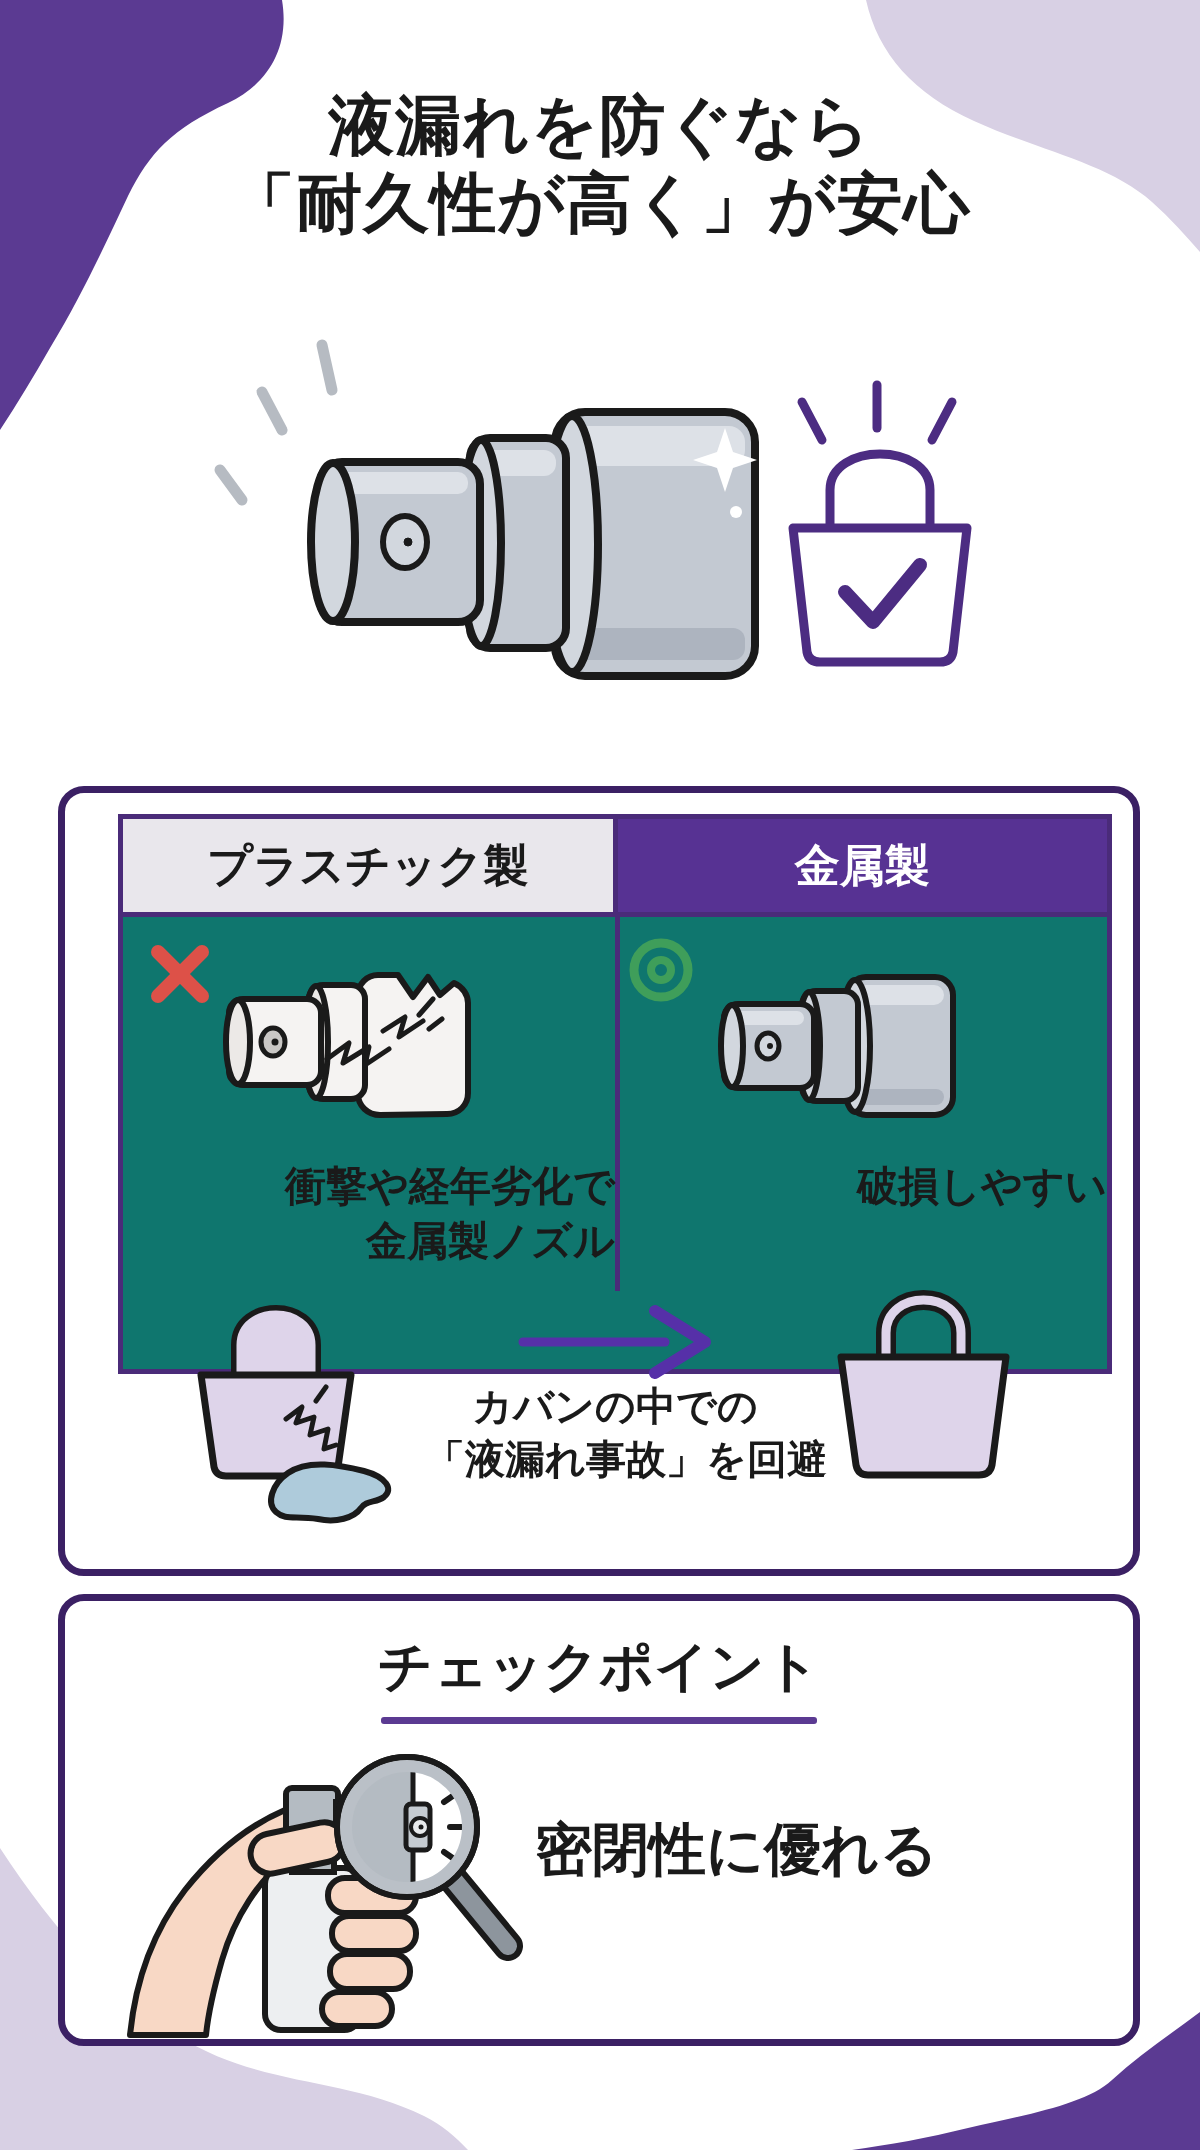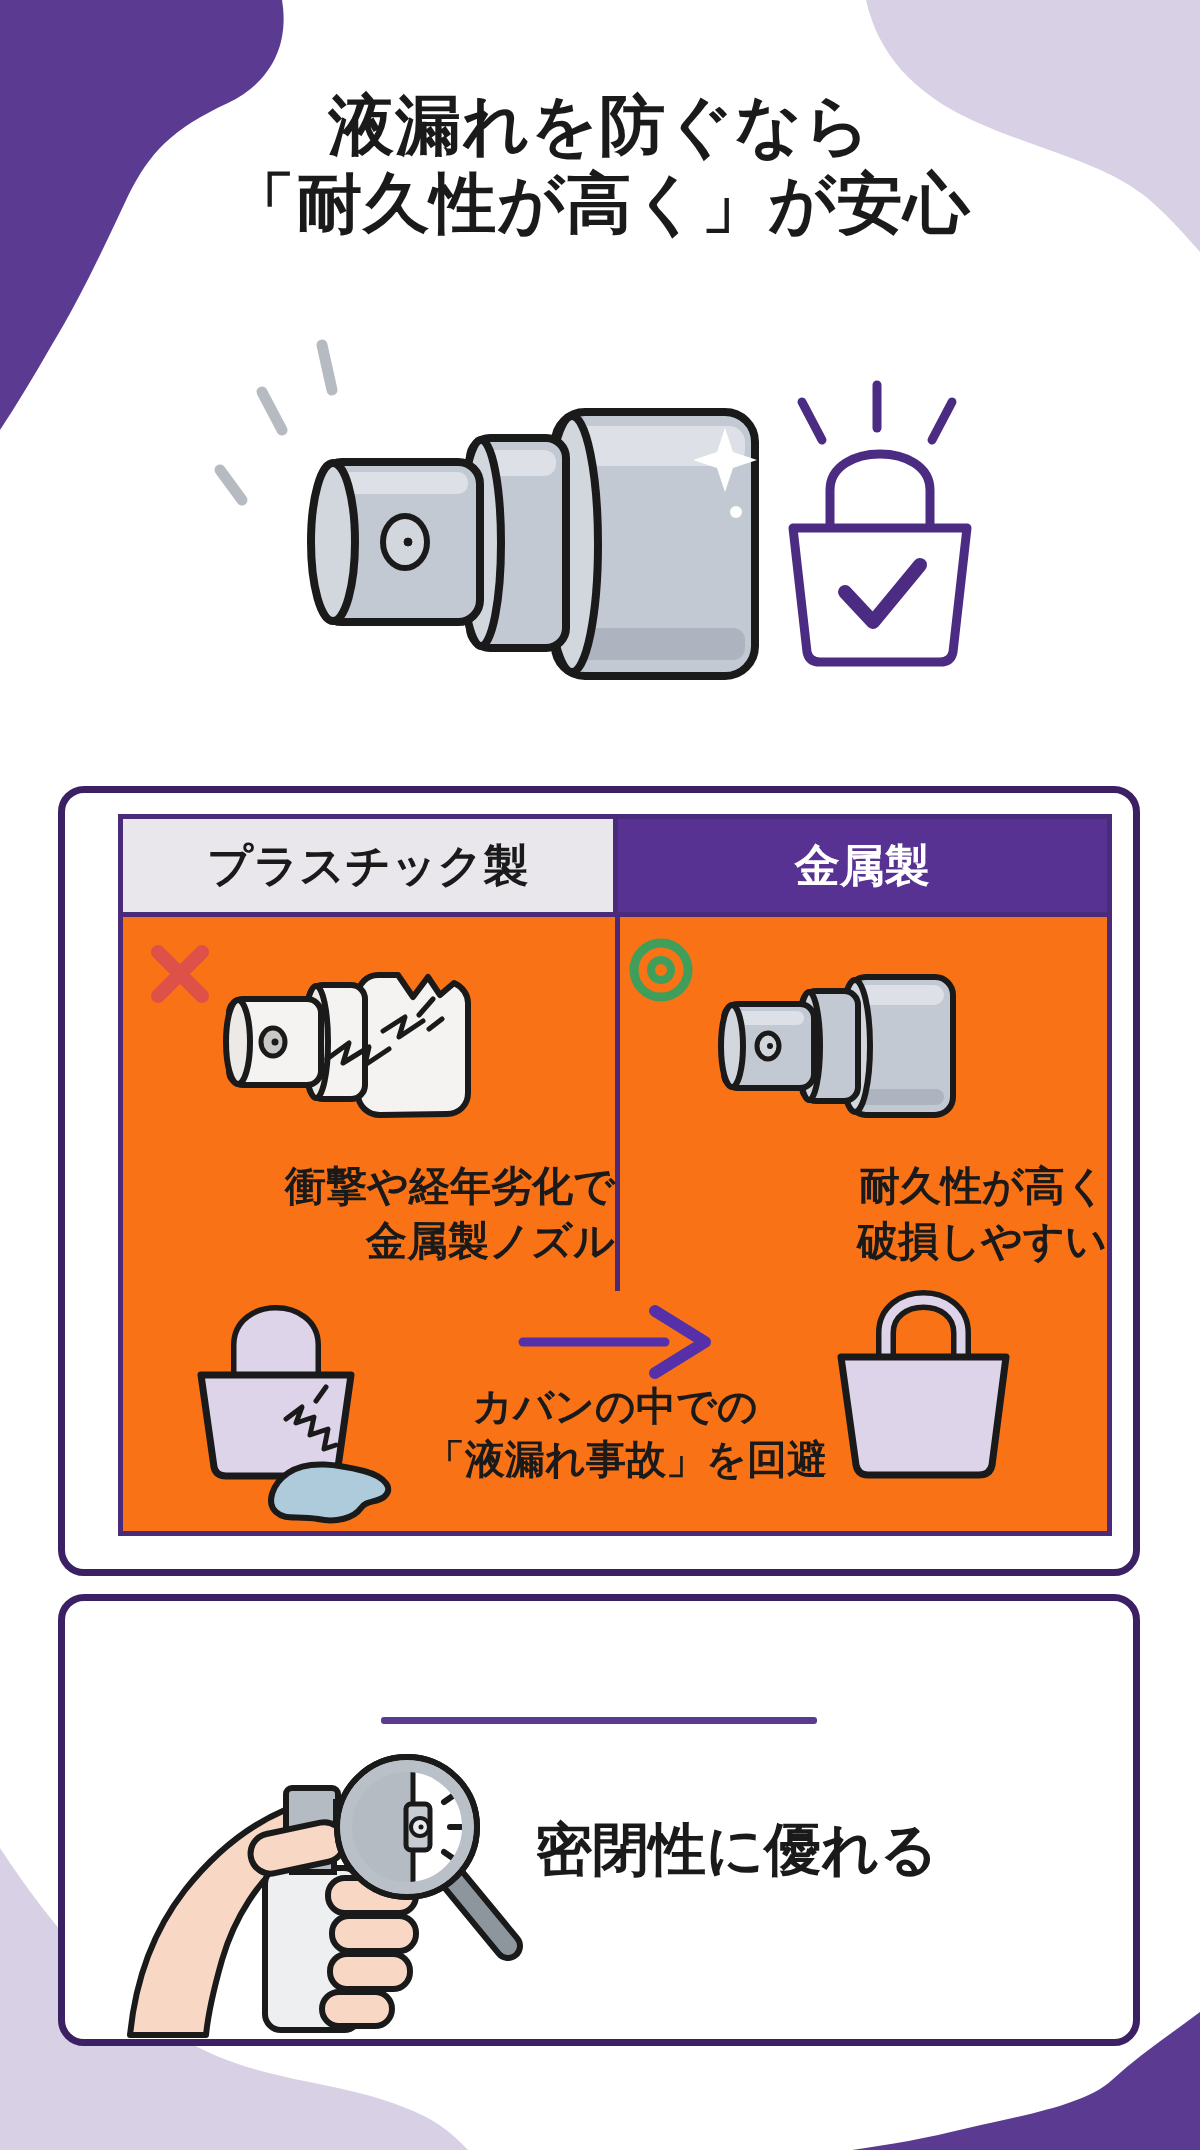--- a/index.html
+++ b/index.html
@@ -22,22 +22,22 @@
   #blobs{left:0;top:0;z-index:0}
   .blob-dark{fill:var(--dark_purple)} .blob-light{fill:var(--lavender)}
   
   .title{left:0;top:86px;width:1200px;text-align:center;z-index:1;
          font-size:66px;font-weight:900;line-height:78px;letter-spacing:1px}
   
   .card{background:#fff;border:7px solid var(--card_border);border-radius:26px;z-index:2}
   #compare-card{left:58px;top:786px;width:1082px;height:790px}
   #check-card{left:58px;top:1594px;width:1082px;height:452px}
   
-  .itable{position:absolute;left:53px;top:21px;width:994px;height:722px;
-          border:5px solid var(--table_border);background:#f97316}
+  .itable{position:absolute;left:53px;top:21px;width:994px;height:560px;
+          border:5px solid var(--table_border);background:#0f766e}
   .thead{position:absolute;left:0;top:0;width:100%;height:98px;display:flex}
   .th{flex:1;display:flex;align-items:center;justify-content:center;
       font-size:45px;font-weight:900;border-bottom:5px solid var(--table_border)}
   .th-left{background:var(--header_bg_left);border-right:5px solid var(--table_border)}
   .th-right{background:var(--header_bg_right);color:#fff}
   .col-divider{position:absolute;left:492px;top:98px;width:5px;height:374px;background:var(--table_border)}
   .cell-caption{position:absolute;top:340px;text-align:right;font-size:41px;font-weight:900;line-height:55px}
   .cap-left{left:0;width:492px}
   .cap-right{left:494px;width:490px}
   .result-caption{position:absolute;left:302px;top:561px;width:380px;text-align:center;
@@ -154,21 +154,20 @@
       <ellipse class="mface ink" cx="137" cy="75" rx="15" ry="66" stroke-width="6"></ellipse>
       <rect class="metal ink" x="84" y="20" width="56" height="110" rx="14" stroke-width="6"></rect>
       <ellipse class="mface ink" cx="91" cy="75" rx="11" ry="54" stroke-width="6"></ellipse>
       <rect class="metal ink" x="6" y="33" width="90" height="84" rx="14" stroke-width="6"></rect>
       <rect class="mlight" x="16" y="40" width="70" height="14" rx="7"></rect>
       <ellipse class="mface ink" cx="14" cy="75" rx="11" ry="41" stroke-width="6"></ellipse>
       <ellipse class="mface ink" cx="50" cy="75" rx="11" ry="13" stroke-width="5"></ellipse>
       <circle cx="52" cy="75" r="3" fill="#1a1a1a"></circle>
     </svg>
     <div class="cell-caption cap-right">
-      <div>耐久性が高く</div>
       <div>破損しやすい</div>
     </div>
 
     <svg class="abs" style="left:15px;top:478px" width="270" height="215" viewBox="0 0 270 215">
       <path class="ink nofill" d="M103,95 L103,48 C103,8 173,8 173,48 L173,95" stroke-width="20" stroke-linecap="round"></path>
       <path class="bagfill" d="M103,95 L103,48 C103,8 173,8 173,48 L173,95" fill="none" stroke="var(--bag_fill)" stroke-width="9" stroke-linecap="round"></path>
       <path class="bagfill ink" d="M63,78 L213,78 L200,170 Q198,179 188,179 L88,179 Q78,179 76,170 Z" stroke-width="7" stroke-linejoin="round"></path>
       <g class="nofill ink" stroke-width="5" stroke-linecap="round" stroke-linejoin="round">
         <path d="M148,122 L164,110 L158,126 L176,120 L172,138 L190,132 L186,152 L198,148"></path>
         <path d="M178,104 L188,90"></path>
@@ -187,20 +186,21 @@
 
     <svg class="abs" style="left:668px;top:466px" width="260" height="225" viewBox="0 0 260 225">
       <path class="ink nofill" d="M95,90 L95,48 C95,4 170,4 170,48 L170,90" stroke-width="20" stroke-linecap="round"></path>
       <path d="M95,90 L95,48 C95,4 170,4 170,48 L170,90" fill="none" stroke="var(--bag_fill)" stroke-width="9" stroke-linecap="round"></path>
       <path class="bagfill ink" d="M50,72 L215,72 L201,180 Q199,190 188,190 L77,190 Q67,190 65,180 Z" stroke-width="7" stroke-linejoin="round"></path>
     </svg>
   </div>
 </div>
 
 <div class="abs card" id="check-card">
+  <div class="check-heading">チェックポイント</div>
   <div class="check-underline"></div>
 
   <svg class="abs" style="left:35px;top:149px" width="420" height="285" viewBox="0 0 420 285">
 
     <path class="skin ink" stroke-width="6" stroke-linejoin="round" d="M30,285 C35,235 50,185 85,140 C115,102 150,75 185,60 C205,52 222,56 219,72 C216,86 200,98 185,110 C160,130 135,165 122,210 C112,245 108,265 106,285 Z"></path>
 
     <rect class="ink" x="165" y="118" width="95" height="162" rx="16" fill="#edeff1" stroke-width="6"></rect>
     <rect class="steel ink" x="192" y="92" width="42" height="30" stroke-width="6"></rect>
     <rect class="steel ink" x="186" y="38" width="52" height="58" rx="6" stroke-width="6"></rect>
     <rect class="steel ink" x="236" y="52" width="18" height="20" stroke-width="6"></rect>

